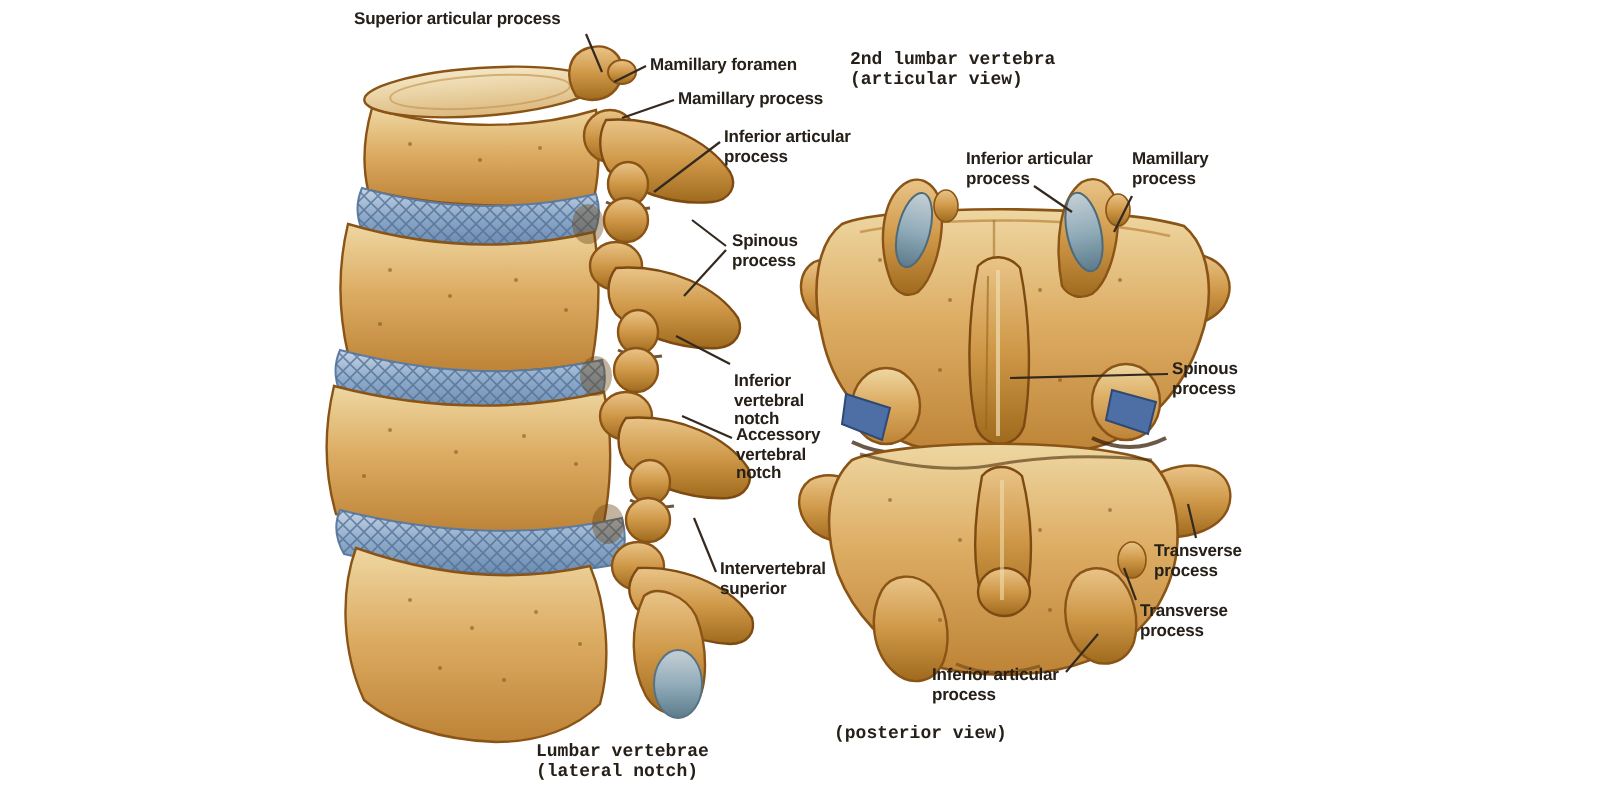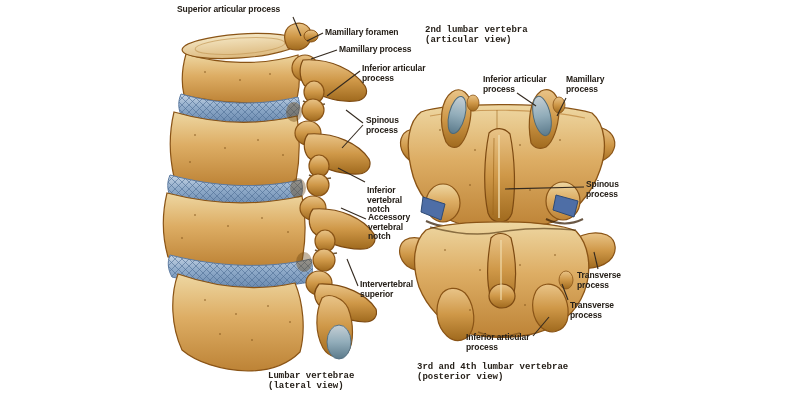--- a/index.html
+++ b/index.html
@@ -222,21 +222,21 @@
     <span>Accessory</span>
     <span>vertebral</span>
     <span>notch</span>
   </div>
   <div class="lbl" style="left:360px;top:280px">
     <span>Intervertebral</span>
     <span>superior</span>
   </div>
   <div class="cap" style="left:268px;top:371px;width:126px">
     <span>Lumbar vertebrae</span>
-    <span>(lateral view)</span>
+    <span>(lateral notch)</span>
   </div>
 
   <div class="cap" style="left:425px;top:25px;width:140px">
     <span>2nd lumbar vertebra</span>
     <span>(articular view)</span>
   </div>
   <div class="lbl" style="left:483px;top:75px">
     <span>Inferior articular</span>
     <span>process</span>
   </div>
@@ -254,17 +254,16 @@
   </div>
   <div class="lbl" style="left:570px;top:301px">
     <span>Transverse</span>
     <span>process</span>
   </div>
   <div class="lbl" style="left:466px;top:333px">
     <span>Inferior articular</span>
     <span>process</span>
   </div>
   <div class="cap" style="left:417px;top:362px;width:160px">
-    <span>3rd and 4th lumbar vertebrae</span>
     <span>(posterior view)</span>
   </div>
 
 </div>
 
 </body></html>

